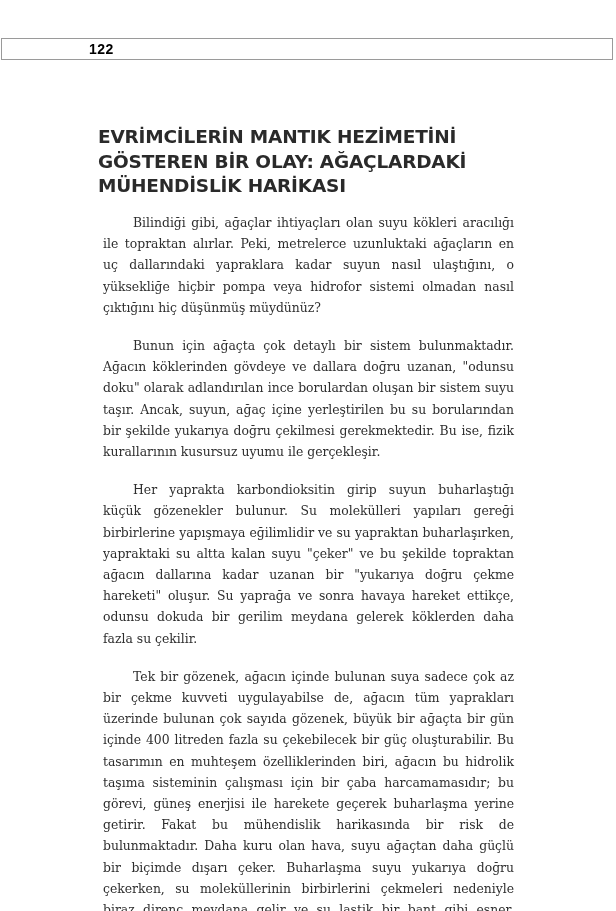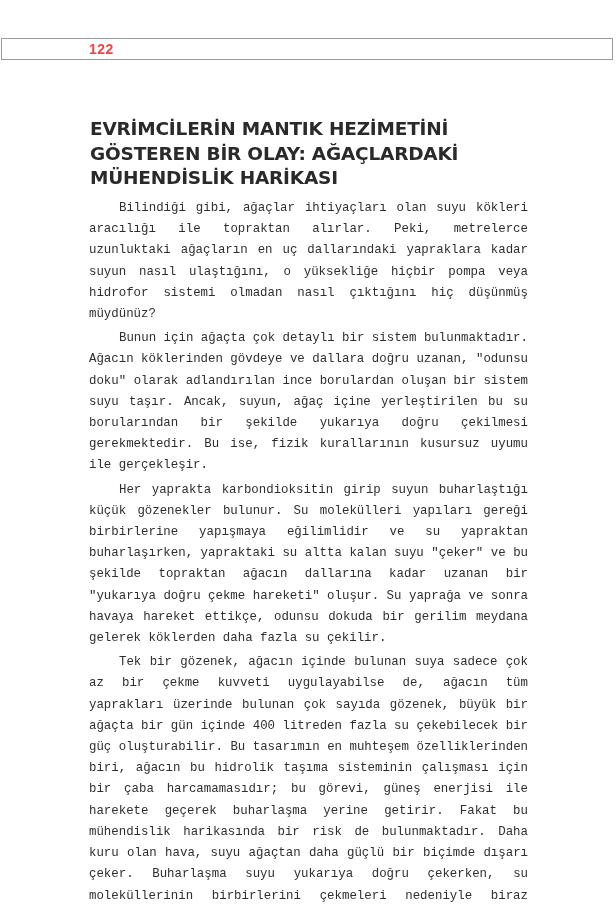--- a/index.html
+++ b/index.html
@@ -22,64 +22,63 @@
       box-sizing: border-box;
     }
     .page-number {
       position: absolute;
       left: 87px;
       top: 2px;
       font-family: "Liberation Sans", sans-serif;
       font-weight: bold;
       font-size: 14px;
       letter-spacing: 0.5px;
-      color: #ef4444;
+      color: #000000;
       line-height: 16px;
     }
     .book-title {
       position: absolute;
       left: 165px;
       top: 2px;
       font-family: "Liberation Serif", serif;
       font-weight: bold;
       font-size: 14px;
       letter-spacing: 12.6px;
       color: #1a1a1a;
       line-height: 16px;
       white-space: nowrap;
     }
     .article-title {
       position: absolute;
       left: 86px;
       top: 113px;
       width: 460px;
-      margin: 4px;
+      margin: 12px;
       font-family: "DejaVu Sans", sans-serif;
       font-weight: bold;
       font-size: 18.5px;
       line-height: 24.5px;
       color: #2a2a2a;
       letter-spacing: -0.2px;
     }
     .article-body {
       position: absolute;
       left: 86px;
       top: 195px;
       width: 445px;
       font-family: "DejaVu Serif", serif;
       font-size: 12.4px;
       line-height: 21.2px;
       color: #2e2e2e;
       text-align: justify;
       hyphens: manual;
     }
     .article-body p {
-      margin: 3px;
+      margin: 17px;
       text-indent: 30px;
-      font-family: Liberation Mono, monospace;
     }
   </style>
 </head>
 <body>
 
 <div class="running-head">
   <span class="page-number">122</span>
 </div>
 
 <h1 class="article-title">EVRİMCİLERİN MANTIK HEZİMETİNİ GÖSTEREN BİR OLAY: AĞAÇLARDAKİ MÜHENDİSLİK HARİKASI</h1>

